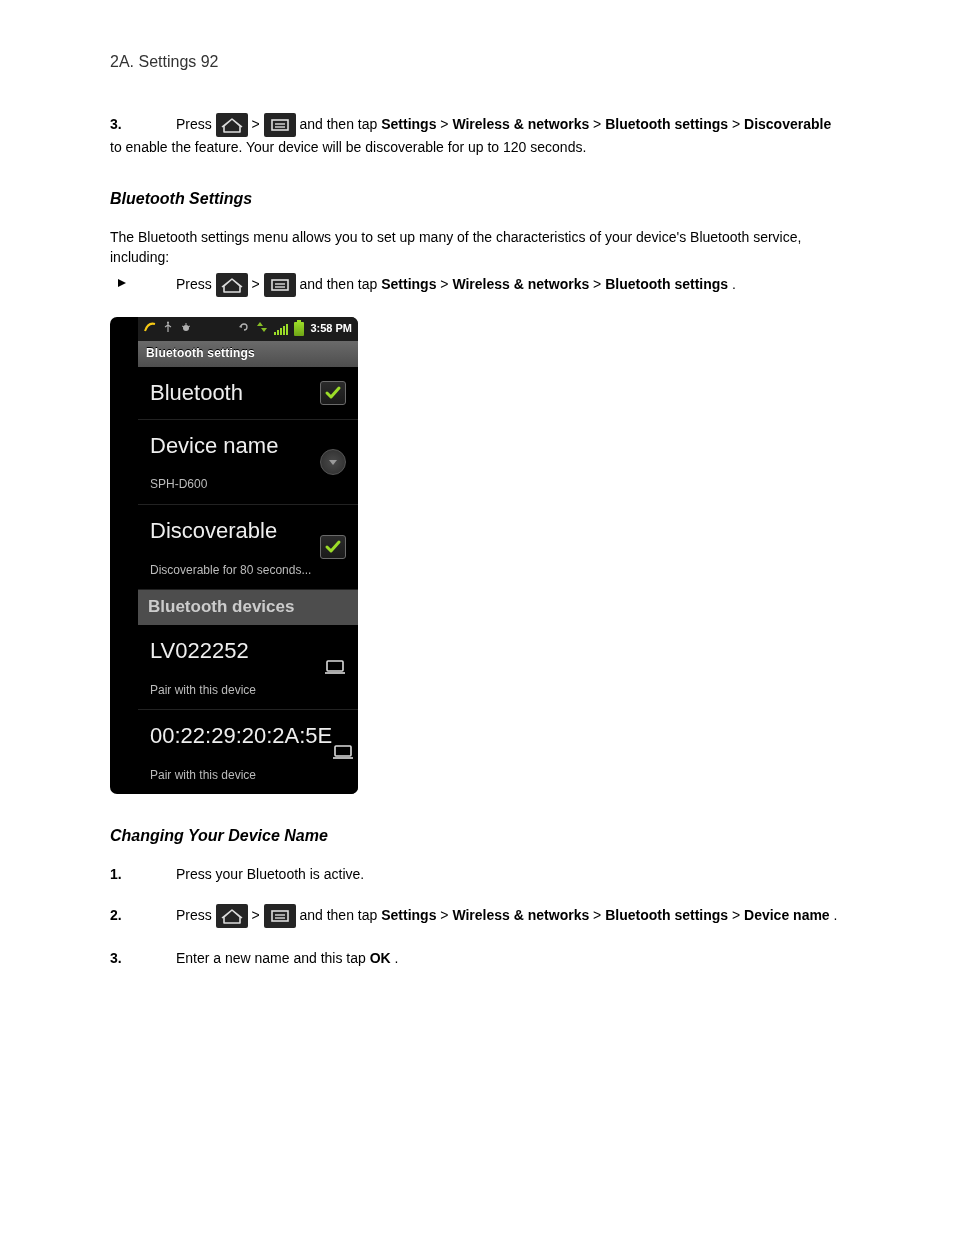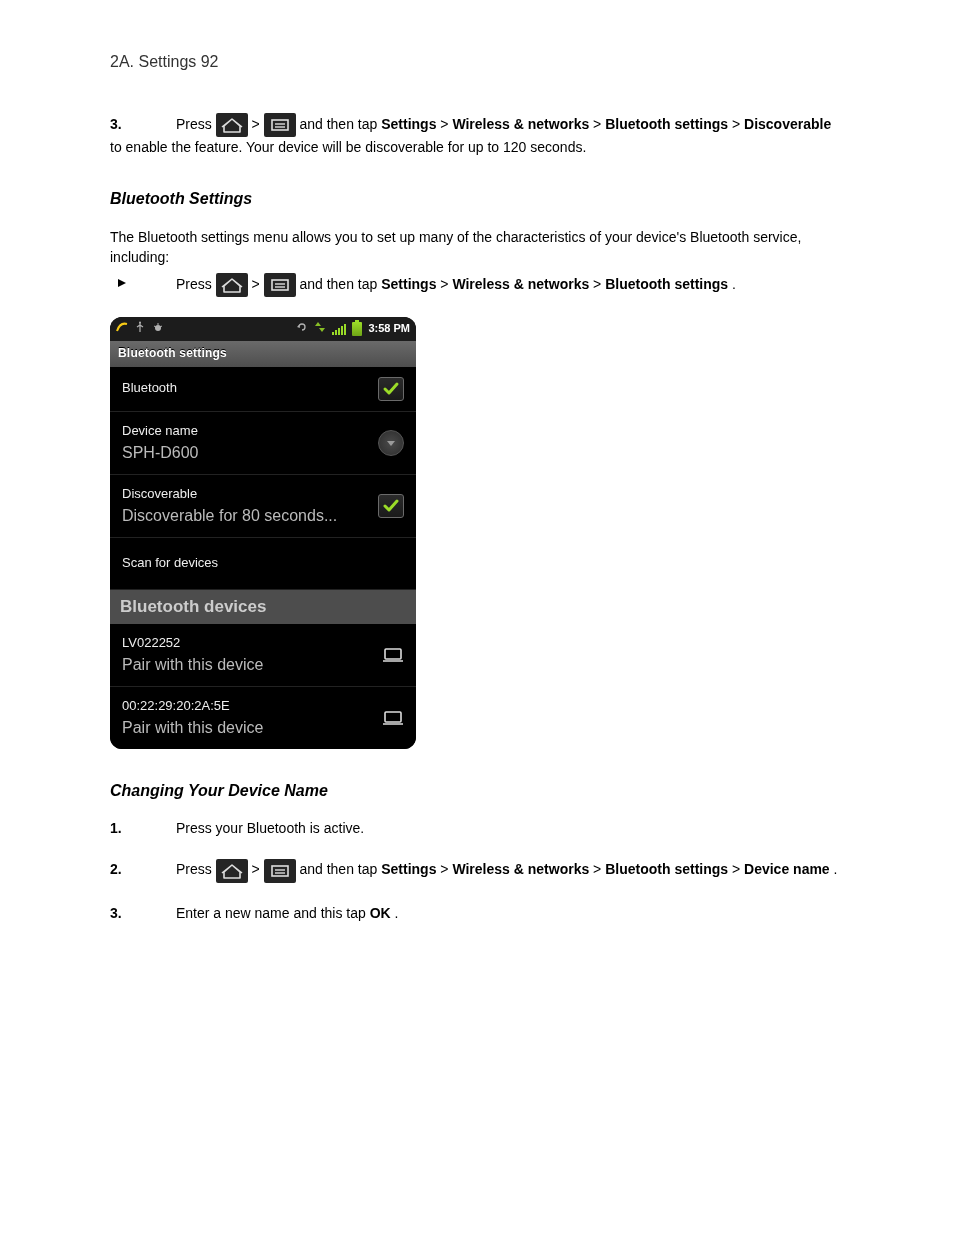--- a/index.html
+++ b/index.html
@@ -23,27 +23,28 @@
     vertical-align: middle;
     background: #252525;
     padding: 3px 2px;
     border-radius: 2px;
   }
   .icon-key svg { display: block; }
   .bullet { display: inline-block; width: 24px; text-align: center; }
   .bold { font-weight: bold; }
   
   .screenshot {
-    width: 306px;
+    width: 248px;
     margin: 14px 0 30px 0;
     background: #000;
     color: #fff;
     font-family: "Helvetica Neue", Arial, sans-serif;
-    border-radius: 12px;
+    border-radius: 7px;
     overflow: hidden;
+    padding-left: 28px;
   }
   .statusbar {
     display: flex;
     justify-content: space-between;
     align-items: center;
     background: #1c1c1c;
     height: 24px;
     padding: 0 6px;
     font-size: 11px;
   }
@@ -59,22 +60,22 @@
   }
   .row {
     display: flex;
     align-items: center;
     justify-content: space-between;
     padding: 10px 12px;
     border-bottom: 1px solid #222;
     background: #000;
   }
   .row .left { display: flex; flex-direction: column; }
-  .row .title { font-size: 13px; color: #eee; }
-  .row .sub { font-size: 16px; color: #bbb; margin-top: 0; }
+  .row .title { font-size: 22px; color: #eee; }
+  .row .sub { font-size: 12px; color: #bbb; margin-top: 15px; }
   .section-header {
     background: #4d4d4d;
     padding: 5px 10px;
     font-size: 17px;
     font-weight: bold;
     color: #ccc;
   }
   .checkbox {
     width: 26px; height: 24px;
     border: 1px solid #6a6a6a;
@@ -238,25 +239,20 @@
       <div class="title">Discoverable</div>
       <div class="sub">Discoverable for 80 seconds...</div>
     </div>
     <div class="checkbox check-green">
       <svg width="18" height="16" viewBox="0 0 18 16">
           <path d="M3 8 L7 12 L15 3" stroke-width="3" fill="none" stroke-linecap="round" stroke-linejoin="round"></path>
         </svg>
     </div>
   </div>
 
-  <div class="row" style="padding:16px 12px;">
-    <div class="left">
-      <div class="title">Scan for devices</div>
-    </div>
-  </div>
 
   <div class="section-header">Bluetooth devices</div>
 
   <div class="row">
     <div class="left">
       <div class="title">LV022252</div>
       <div class="sub">Pair with this device</div>
     </div>
     <span class="device-icon">
       <svg width="22" height="18" viewBox="0 0 22 18">

